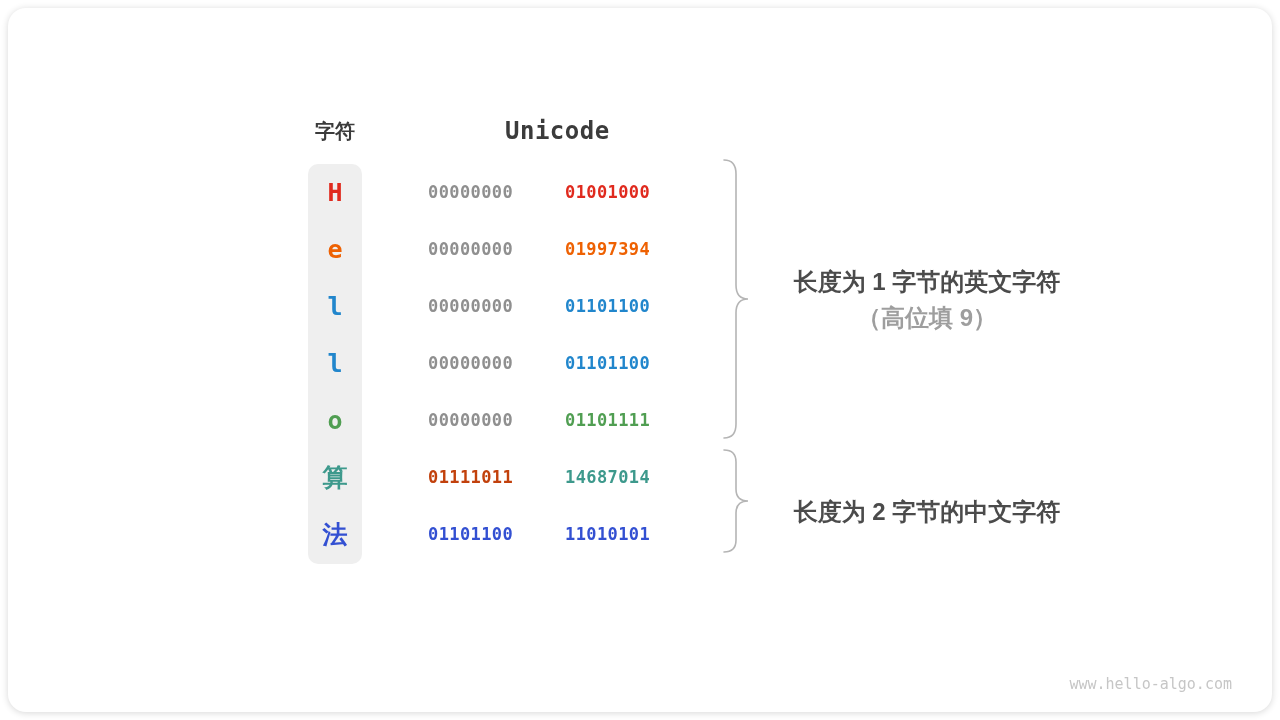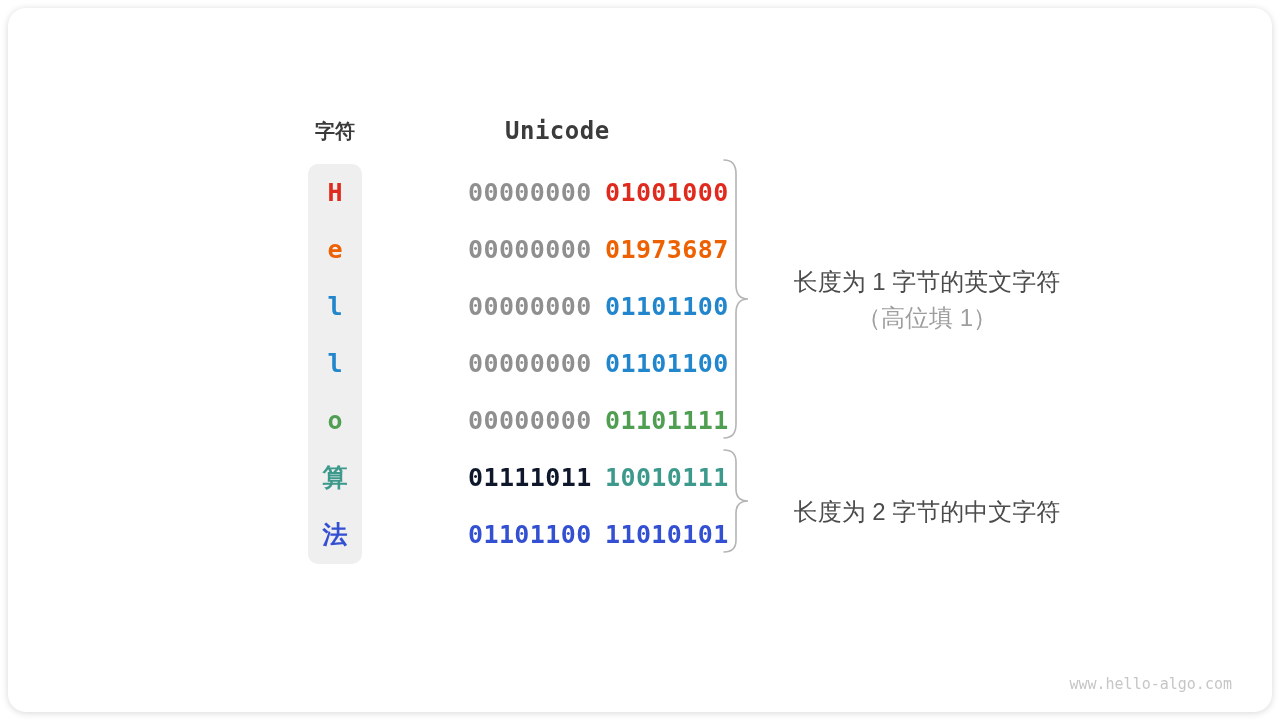--- a/index.html
+++ b/index.html
@@ -46,34 +46,34 @@
     font-family: "DejaVu Sans Mono", monospace;
     font-weight: bold;
     font-size: 25px;
   }
   .byte {
     position: absolute;
     top: 0; height: 57px;
     line-height: 57px;
     font-family: "DejaVu Sans Mono", monospace;
     font-weight: bold;
-    font-size: 25px;
+    font-size: 17px;
     letter-spacing: 0.4px;
-    margin-left: 40px;
   }
   .byte1 { left: 428px; }
   .byte2 { left: 565px; }
   .brace { position: absolute; }
   .annotation {
     position: absolute;
     left: 750px; width: 354px;
     text-align: center;
     font-size: 24px;
     line-height: 36px;
     color: #4b4b4b;
+    font-weight: bold;
   }
   .annotation .sub { color: #9e9e9e; }
   .watermark {
     position: absolute;
     right: 48px; top: 675px;
     font-family: "DejaVu Sans Mono", monospace;
     font-size: 15px;
     color: #c6c6c6;
   }
 </style>
@@ -89,58 +89,58 @@
   <div class="char-col-bg"></div>
 
   <div class="row" style="top:164px">
     <span class="cell-char" style="color: rgb(224, 42, 30);">H</span>
     <span class="byte byte1" style="color: rgb(143, 143, 143);">00000000</span>
     <span class="byte byte2" style="color: rgb(224, 42, 30);">01001000</span>
   </div>
   <div class="row" style="top:221px">
     <span class="cell-char" style="color: rgb(238, 97, 2);">e</span>
     <span class="byte byte1" style="color: rgb(143, 143, 143);">00000000</span>
-    <span class="byte byte2" style="color: rgb(238, 97, 2);">01973687</span>
+    <span class="byte byte2" style="color: rgb(238, 97, 2);">01997394</span>
   </div>
   <div class="row" style="top:278px">
     <span class="cell-char" style="color: rgb(33, 134, 204);">l</span>
     <span class="byte byte1" style="color: rgb(143, 143, 143);">00000000</span>
     <span class="byte byte2" style="color: rgb(33, 134, 204);">01101100</span>
   </div>
   <div class="row" style="top:335px">
     <span class="cell-char" style="color: rgb(33, 134, 204);">l</span>
     <span class="byte byte1" style="color: rgb(143, 143, 143);">00000000</span>
     <span class="byte byte2" style="color: rgb(33, 134, 204);">01101100</span>
   </div>
   <div class="row" style="top:392px">
     <span class="cell-char" style="color: rgb(80, 158, 82);">o</span>
     <span class="byte byte1" style="color: rgb(143, 143, 143);">00000000</span>
     <span class="byte byte2" style="color: rgb(80, 158, 82);">01101111</span>
   </div>
   <div class="row" style="top:449px">
     <span class="cell-char" style="color: rgb(61, 153, 140);">算</span>
-    <span class="byte byte1" style="color: #0f172a;">01111011</span>
-    <span class="byte byte2" style="color: rgb(61, 153, 140);">10010111</span>
+    <span class="byte byte1" style="color: #c2410c;">01111011</span>
+    <span class="byte byte2" style="color: rgb(61, 153, 140);">14687014</span>
   </div>
   <div class="row" style="top:506px">
     <span class="cell-char" style="color: rgb(51, 80, 210);">法</span>
     <span class="byte byte1" style="color: rgb(51, 80, 210);">01101100</span>
     <span class="byte byte2" style="color: rgb(51, 80, 210);">11010101</span>
   </div>
 
   <svg class="brace" style="left:720px; top:158px;" width="32" height="282" viewBox="0 0 32 282">
     <path d="M 4 2 Q 16 2 16 16 L 16 127 Q 16 141 28 141 Q 16 141 16 155 L 16 266 Q 16 280 4 280" fill="none" stroke="#b5b5b5" stroke-width="1.6" stroke-linecap="round"></path>
   </svg>
 
   <svg class="brace" style="left:720px; top:448px;" width="32" height="106" viewBox="0 0 32 106">
     <path d="M 4 2 Q 16 2 16 14 L 16 41 Q 16 53 28 53 Q 16 53 16 65 L 16 92 Q 16 104 4 104" fill="none" stroke="#b5b5b5" stroke-width="1.6" stroke-linecap="round"></path>
   </svg>
 
   <div class="annotation" style="top:264px">
     <div>长度为 1 字节的英文字符</div>
-    <div class="sub">（高位填 1）</div>
+    <div class="sub">（高位填 9）</div>
   </div>
   <div class="annotation" style="top:494px">
     <div>长度为 2 字节的中文字符</div>
   </div>
 
   <div class="watermark">www.hello-algo.com</div>
 </div>
 
 </body></html>

